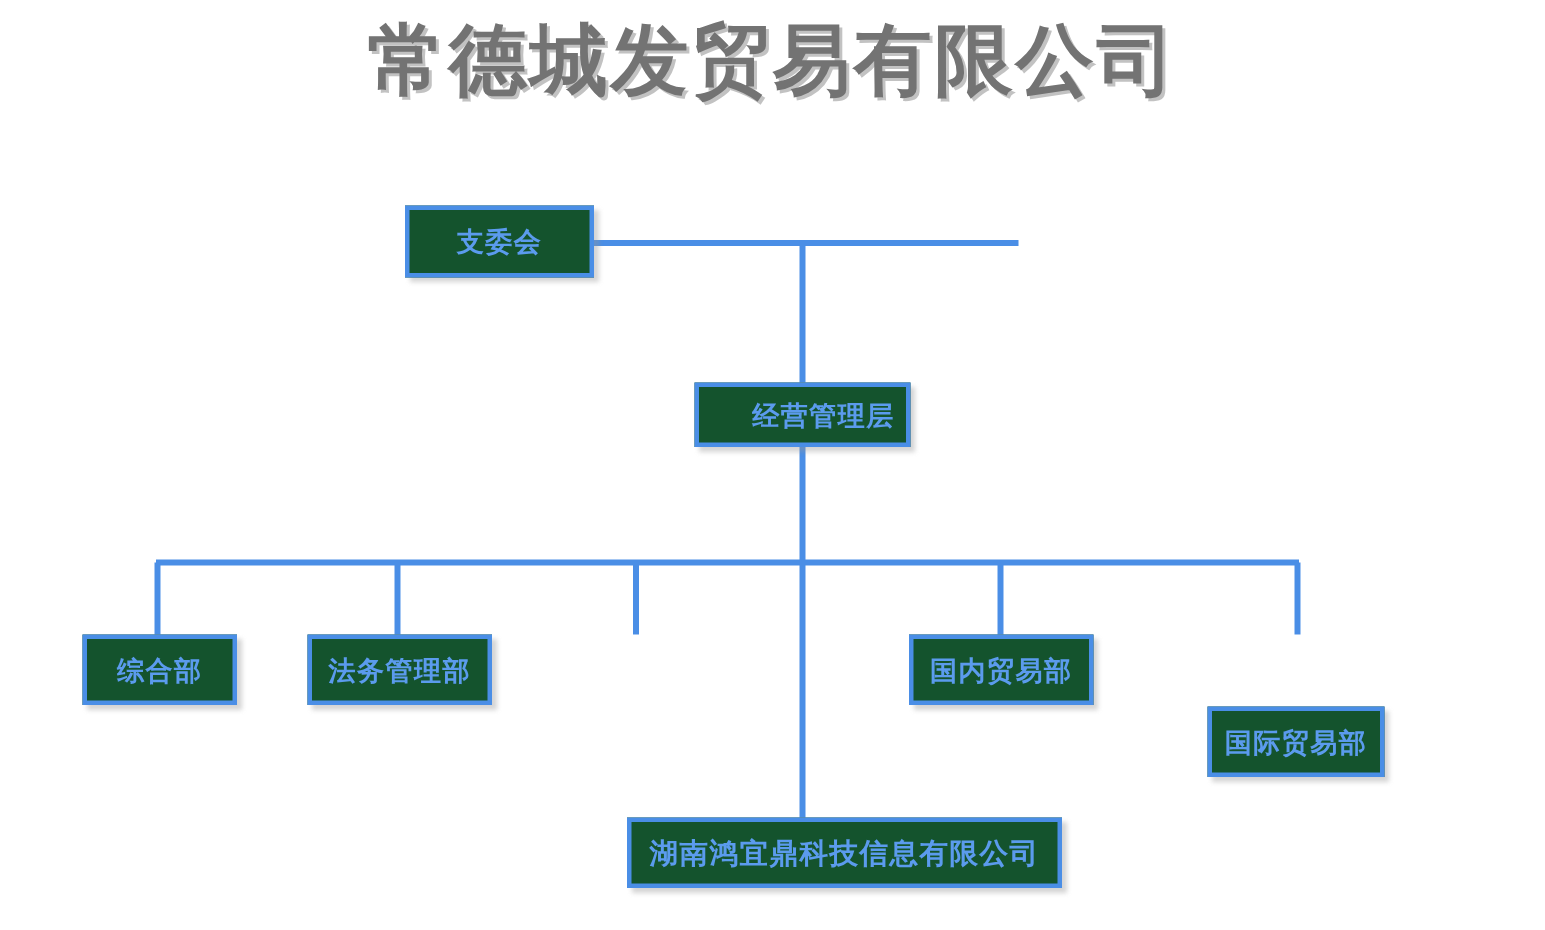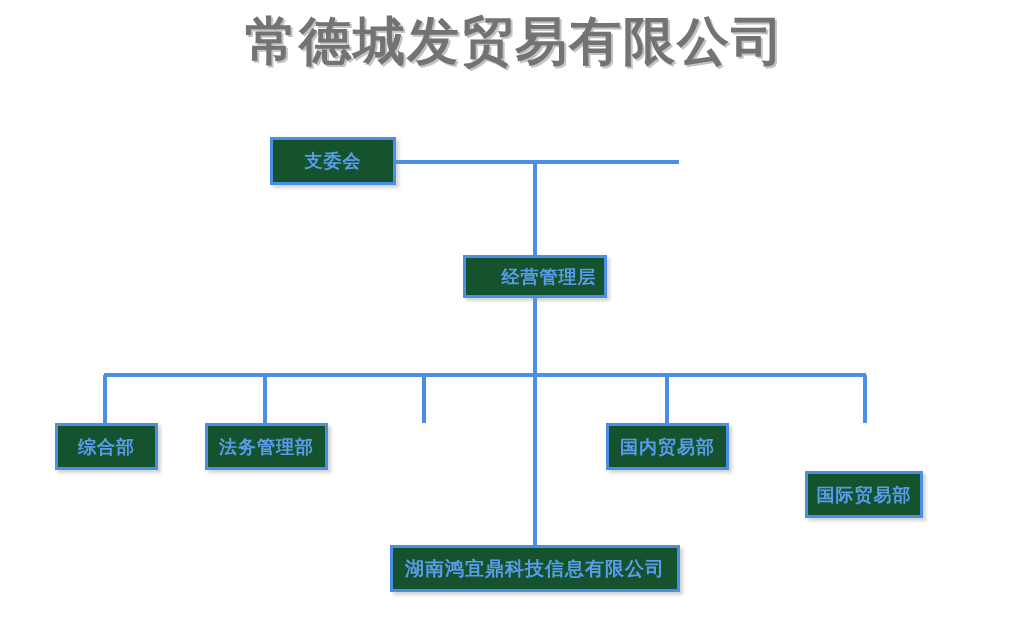--- a/index.html
+++ b/index.html
@@ -59,20 +59,21 @@
     font-weight: bold;
     font-size: 18px;
     letter-spacing: 1px;
     white-space: nowrap;
     box-shadow: 3px 3px 3px rgba(150,150,150,0.40);
     z-index: 2;
   }
 
   .node.subsidiary {
     font-size: 19px;
+    margin-left: 28px;
   }
 </style>
 </head>
 <body>
 
 <div id="chart-root">
 
   <div class="org-title">常德城发贸易有限公司</div>
 
   <svg id="connectors" viewBox="0 0 1030 620" width="1030" height="620">

